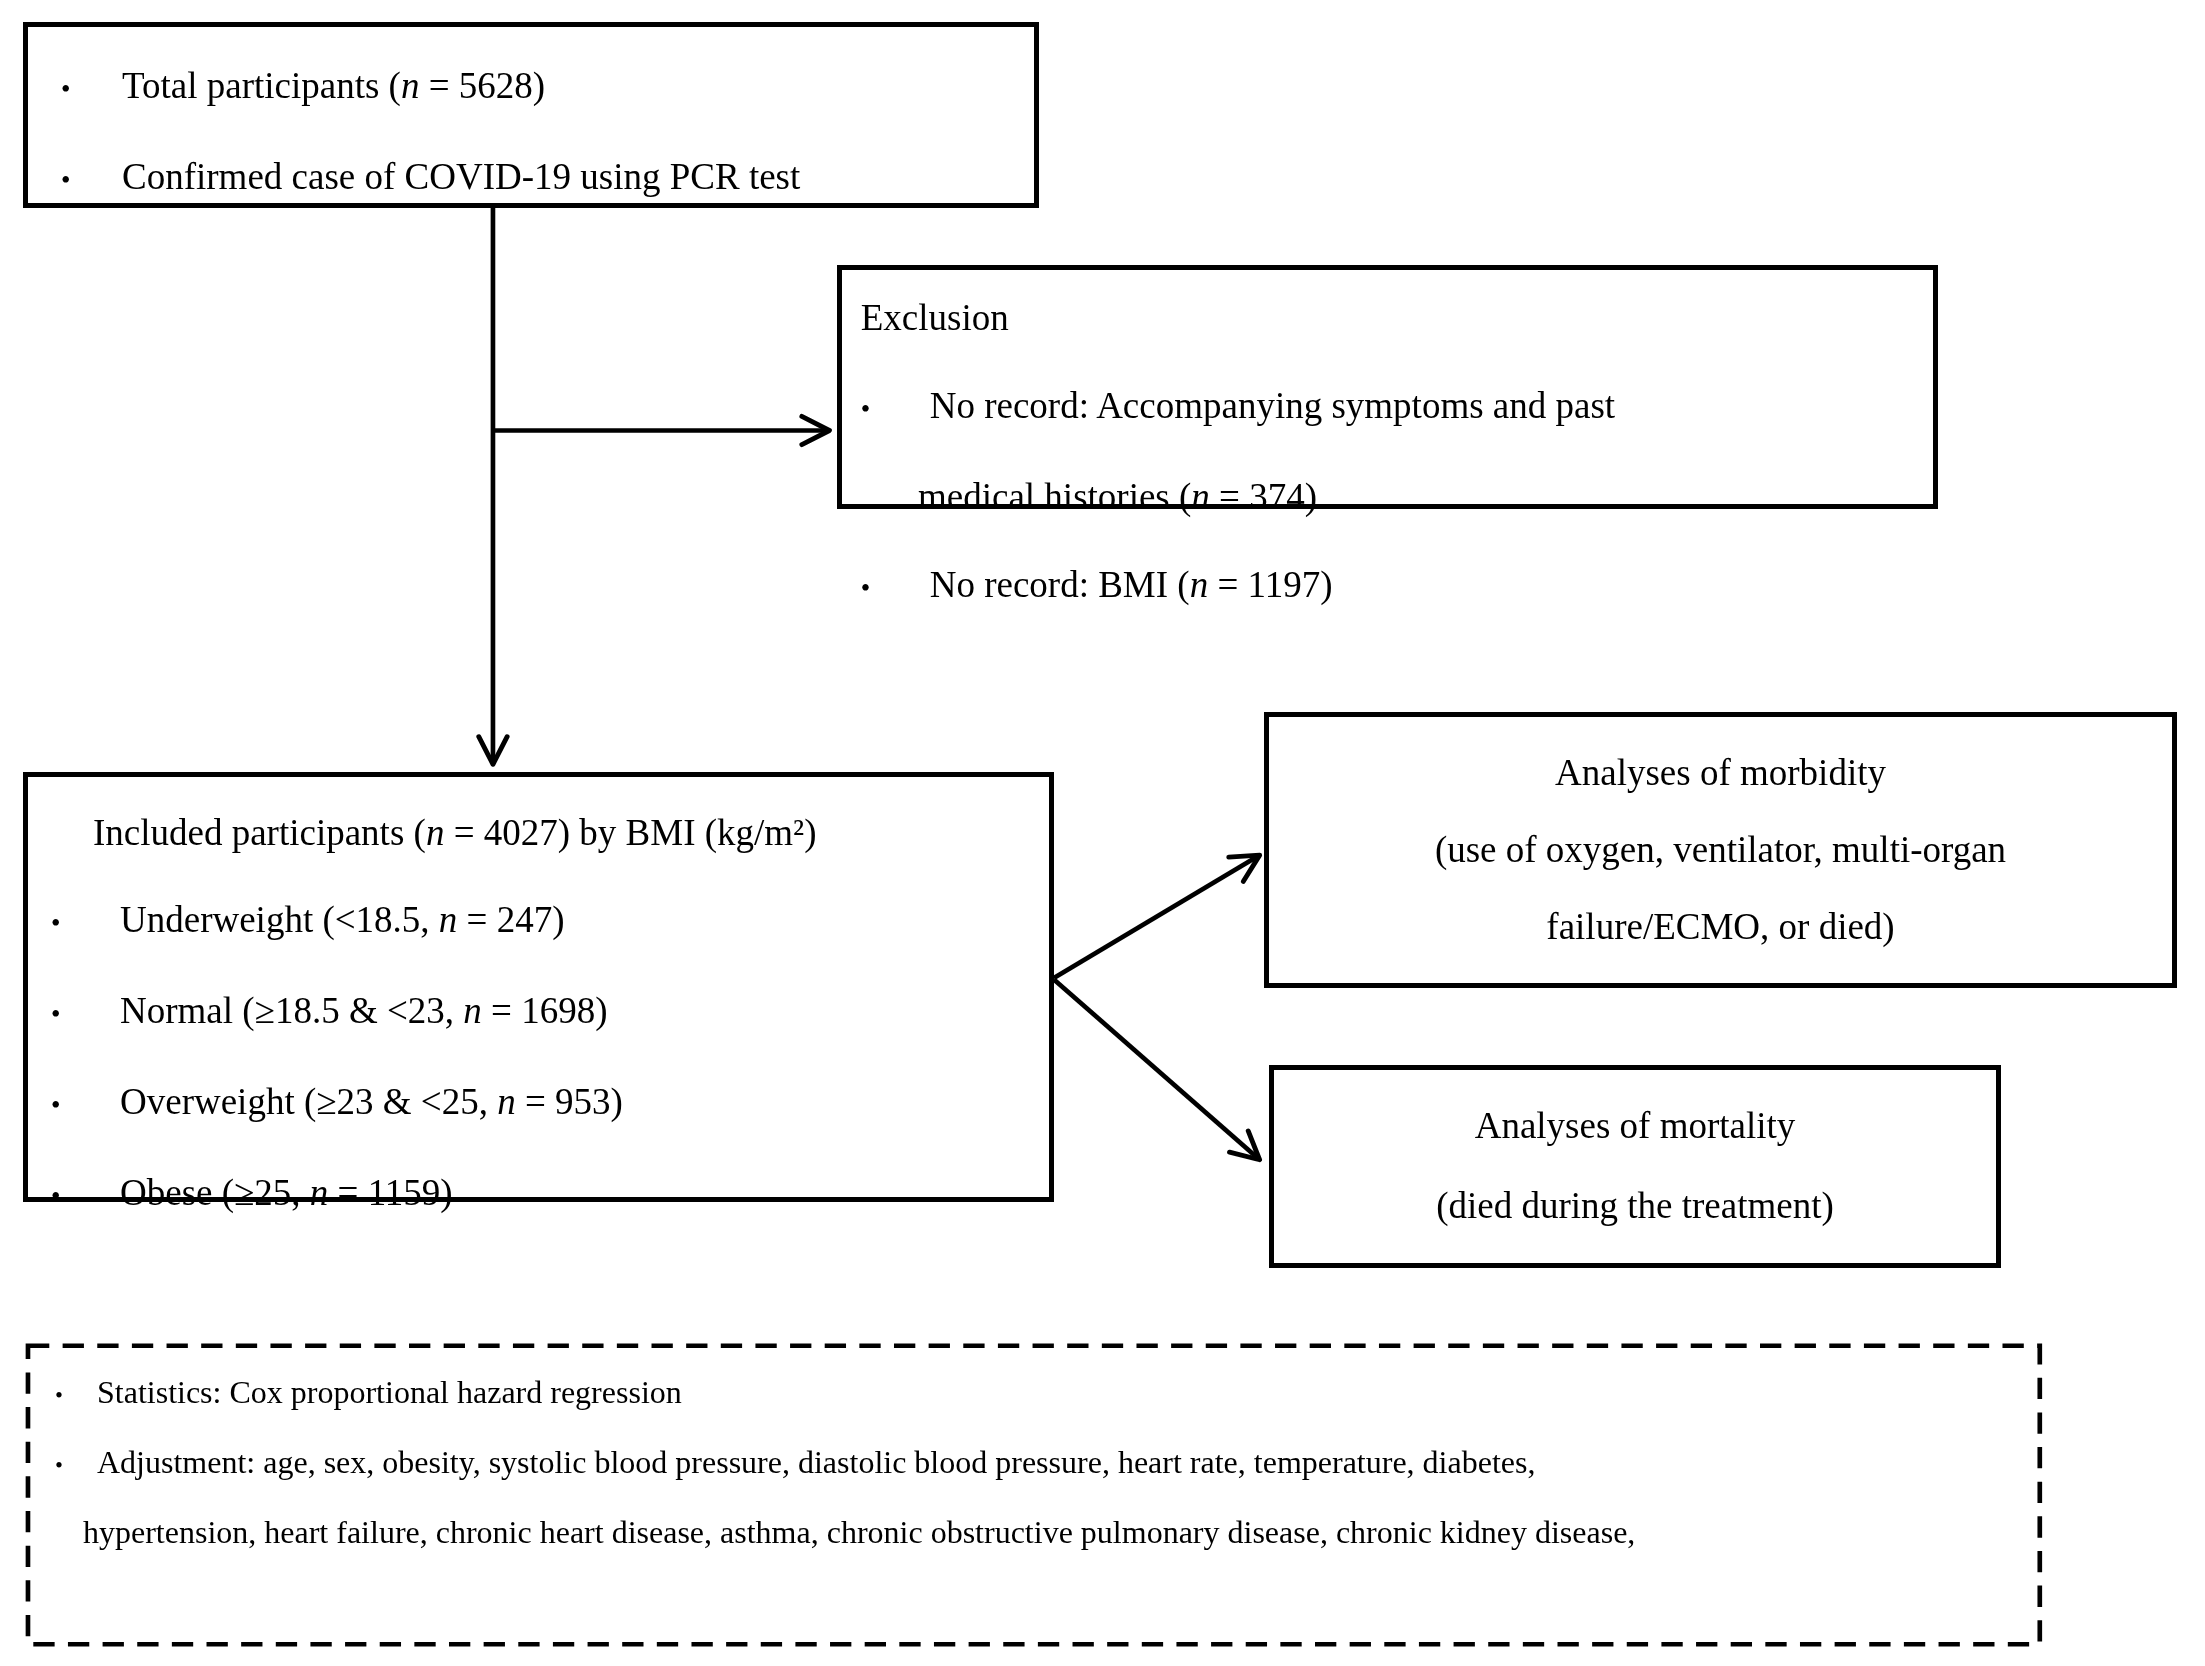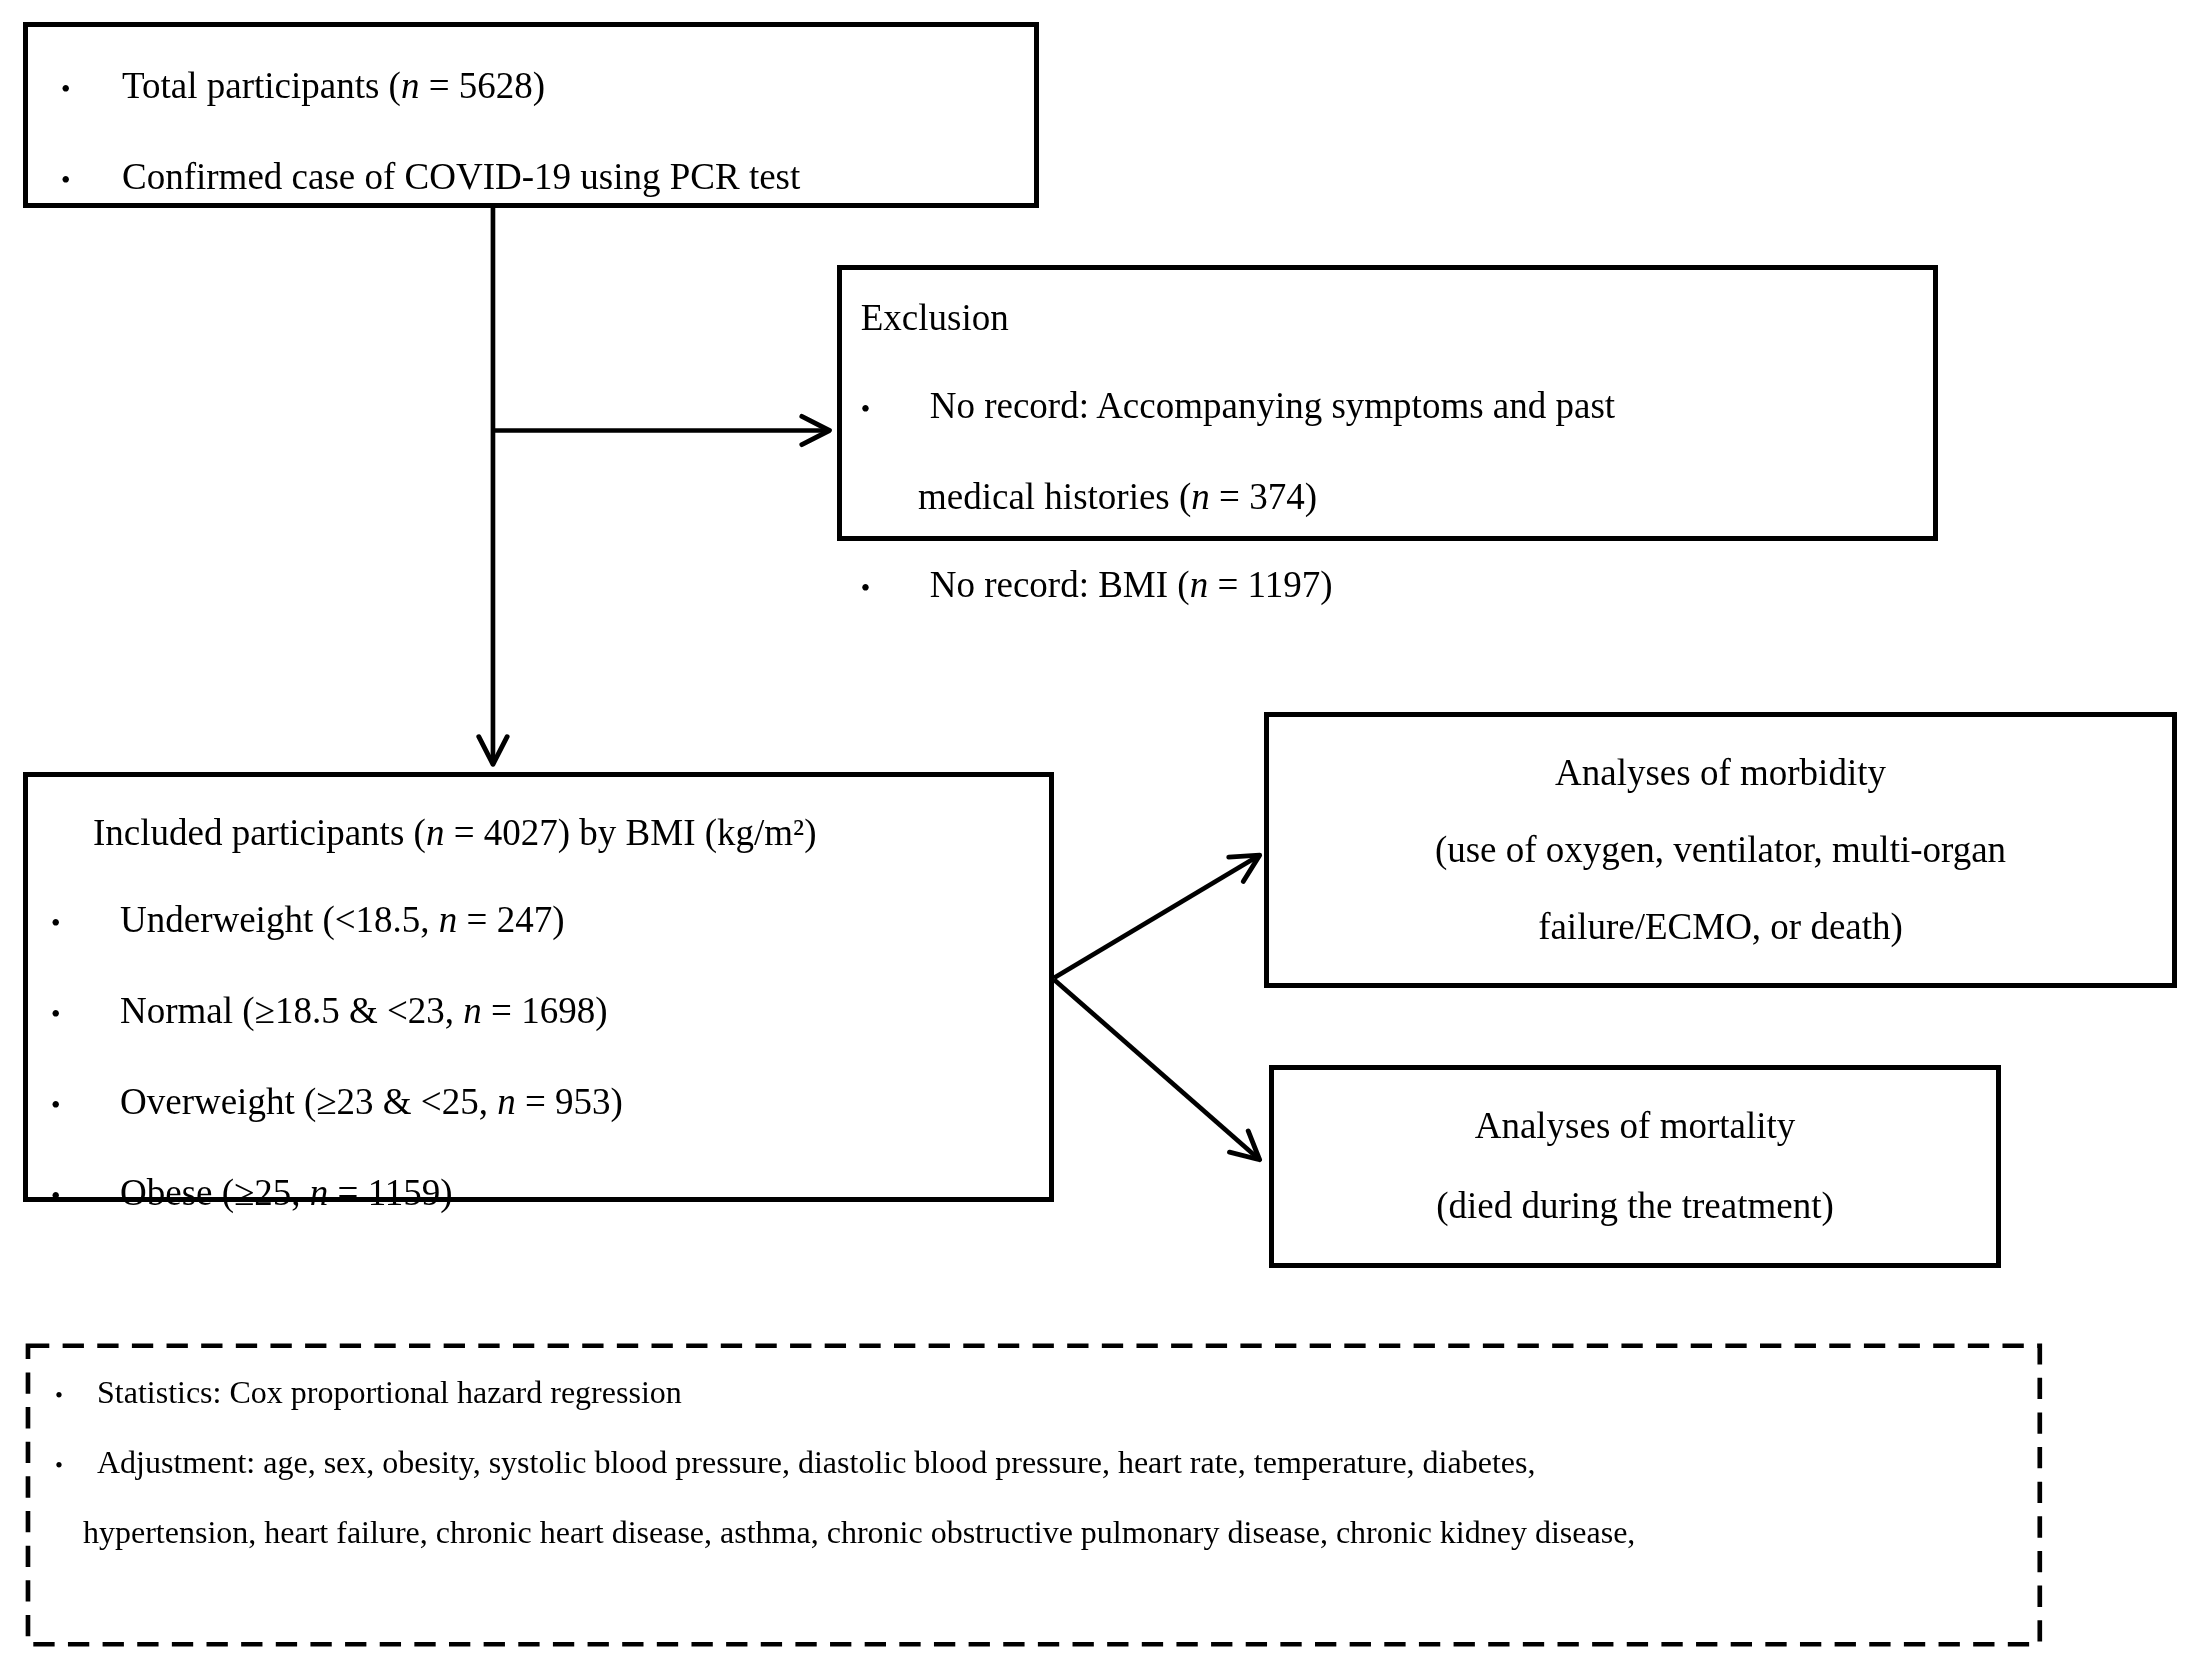--- a/index.html
+++ b/index.html
@@ -23,21 +23,21 @@
   .txt{white-space:nowrap;}
   .var{font-style:italic;}
   .cont{white-space:nowrap;}
 
   
   .box-a{left:23px;top:22px;width:1016px;height:186px;font-size:37px;padding-top:14.7px;}
   .box-a .li{line-height:88px;}
   .box-a .dot{padding-left:33px;width:61px;}
 
   
-  .box-b{left:837px;top:265px;width:1101px;height:276px;font-size:37px;padding-top:4px;}
+  .box-b{left:837px;top:265px;width:1101px;height:244px;font-size:37px;padding-top:4px;}
   .box-b .title{line-height:88px;padding-left:18.7px;white-space:nowrap;}
   .box-b .li{line-height:88px;}
   .box-b .dot{padding-left:18.7px;width:69px;}
   .box-b .cont{line-height:88px;margin-left:76px;}
 
   
   .box-c{left:23px;top:772px;width:1031px;height:430px;font-size:37px;padding-top:12px;}
   .box-c .title{line-height:87px;padding-left:25px;white-space:nowrap;margin-left:40px;}
   .box-c .li{line-height:87px;}
   .box-c .dot{padding-left:23px;width:69px;}
@@ -119,21 +119,21 @@
     </div>
     <div class="li">
       <span class="dot">•</span>
       <span class="txt"><span>Obese (≥25, </span><i class="var">n</i><span> = 1159)</span></span>
     </div>
   </div>
 
   <div class="box box-d">
     <div class="bline">Analyses of morbidity</div>
     <div class="bline">(use of oxygen, ventilator, multi-organ</div>
-    <div class="bline">failure/ECMO, or death)</div>
+    <div class="bline">failure/ECMO, or died)</div>
   </div>
 
   <div class="box box-e">
     <div class="bline">Analyses of mortality</div>
     <div class="bline">(died during the treatment)</div>
   </div>
 
   <div class="box-f">
     <div class="li">
       <span class="dot">•</span>

